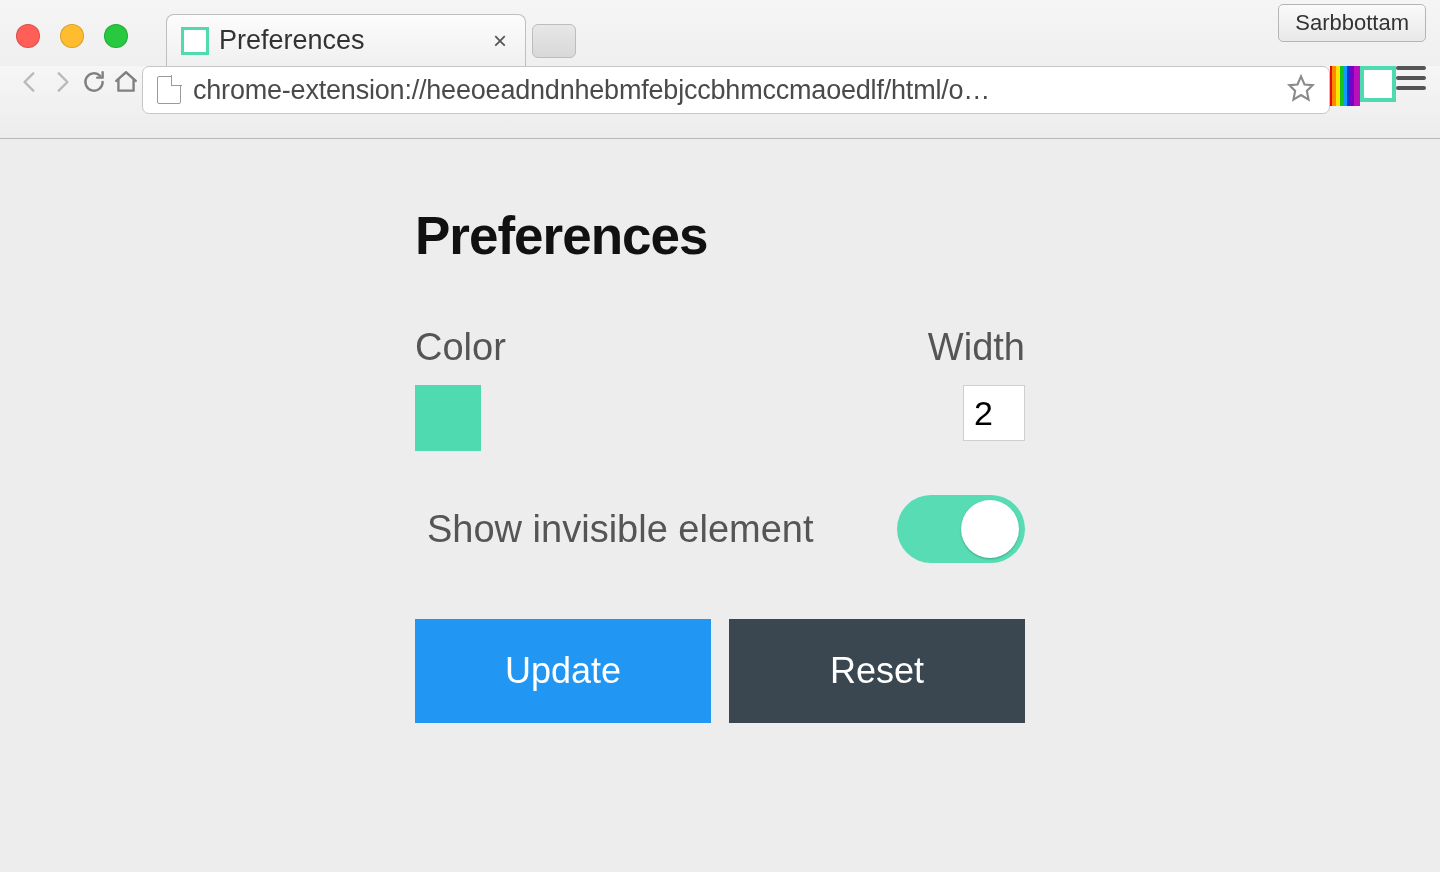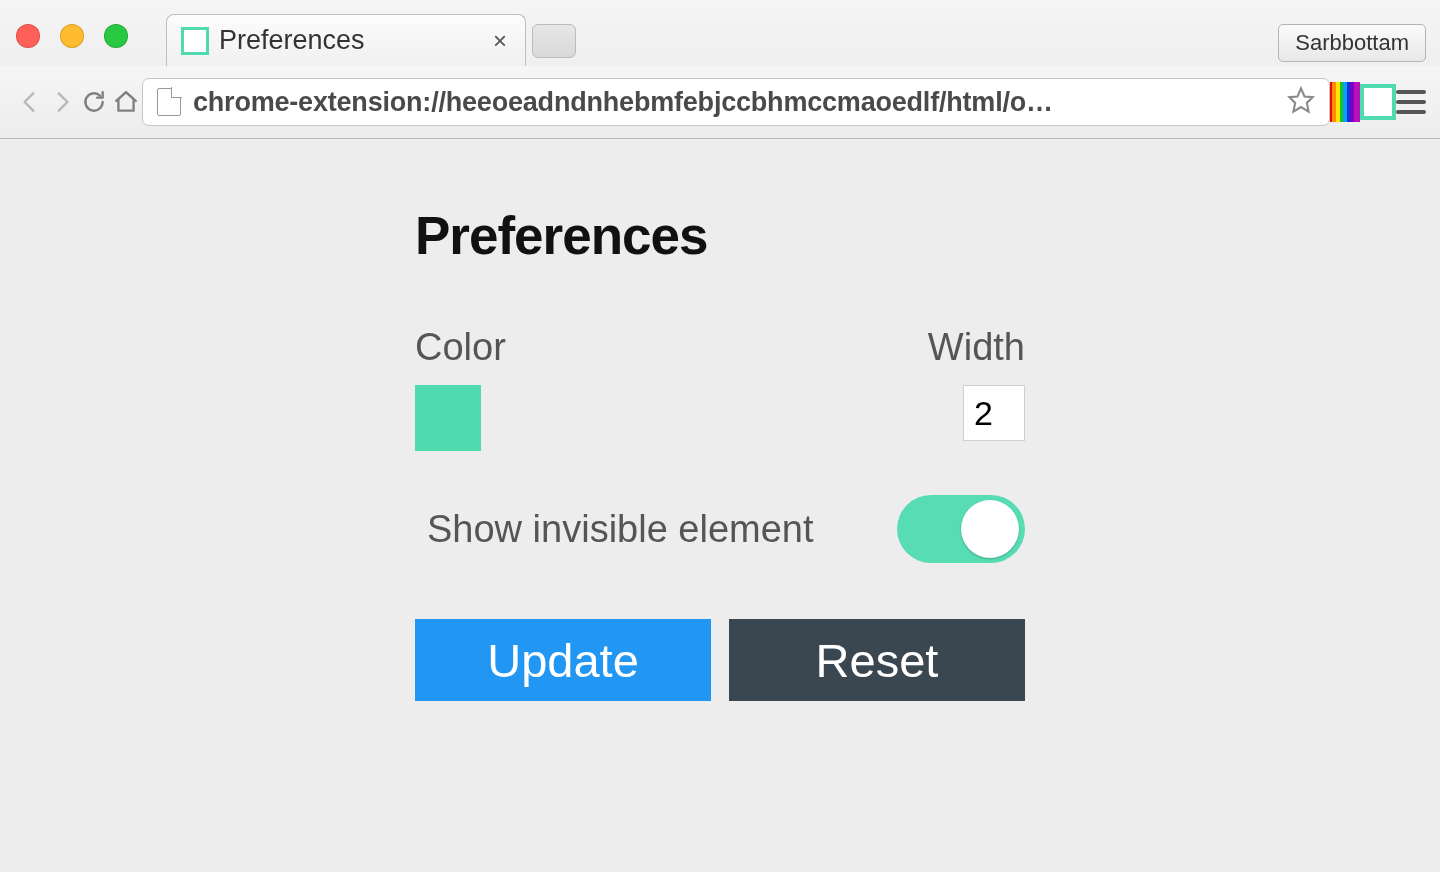--- a/index.html
+++ b/index.html
@@ -72,38 +72,37 @@
   .newtab {
     width: 44px; height: 34px;
     margin-left: 6px;
     margin-bottom: 8px;
     background: linear-gradient(#e7e7e7, #d8d8d8);
     border: 1px solid #bcbcbc;
     border-radius: 6px;
   }
   .profile-btn {
     position: absolute;
-    right: 14px; top: 24px;
+    right: 14px; top: 4px;
     height: 38px;
     padding: 0 16px;
     background: linear-gradient(#fafafa, #e8e8e8);
     border: 1px solid #b5b5b5;
     border-radius: 5px;
     font-size: 22px;
     color: #333;
     display: flex; align-items: center;
   }
 
   .toolbar {
     height: 72px;
-    display: flex; align-items: center;
+    display: flex; 
     padding: 0 14px;
     gap: 0;
     background: linear-gradient(#f6f6f6, #ececec);
-    font-weight: bold;
   }
   .nav-icon {
     width: 32px; height: 32px;
     display: flex; align-items: center; justify-content: center;
     color: #808080;
   }
   .nav-icon.disabled { opacity: .5; }
   .nav-icon svg { width: 26px; height: 26px; stroke: currentColor; fill: none; stroke-width: 2.2; stroke-linecap: round; stroke-linejoin: round; }
 
   .omnibox {
@@ -236,23 +235,23 @@
     background: #fff;
     border-radius: 50%;
     box-shadow: 0 1px 2px rgba(0,0,0,.25);
   }
 
   .btnrow {
     display: flex; gap: 18px;
   }
   .btn {
     flex: 1;
-    height: 82px;
+    height: 104px;
     border: none;
-    font-size: 47px;
+    font-size: 36px;
     color: #fff;
     cursor: pointer;
     font-family: inherit;
   }
   .btn-primary { background: #2196f3; }
   .btn-secondary { background: #3a4750; }
 </style>
 </head>
 <body>
 

